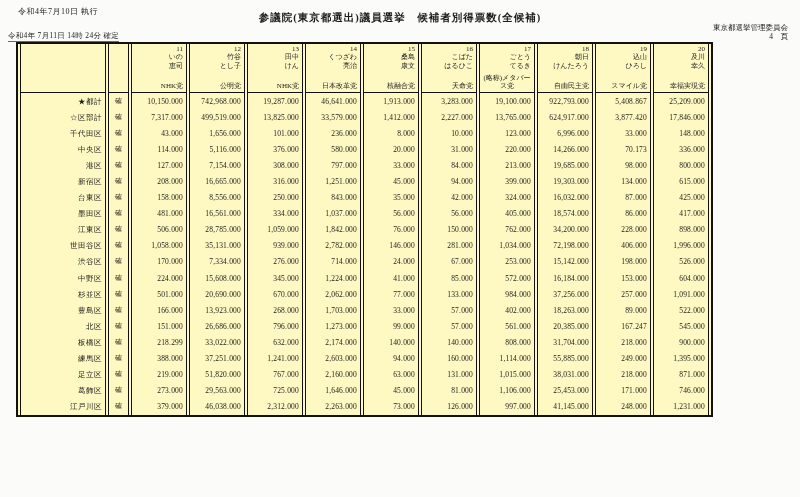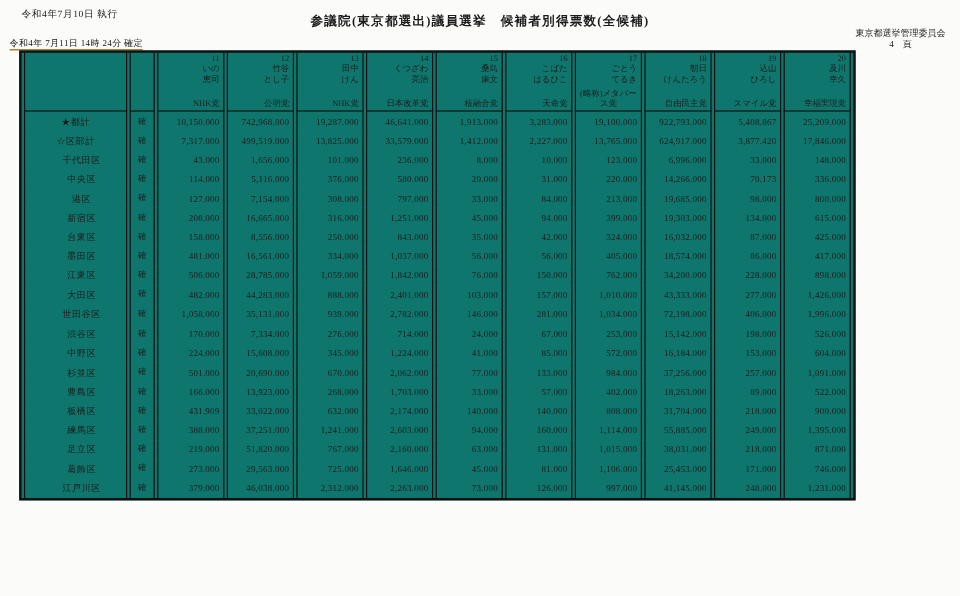--- a/index.html
+++ b/index.html
@@ -3,41 +3,41 @@
 <meta charset="utf-8">
 <style>
   html,body{margin:0;padding:0;}
   body{
     width:800px;height:497px;position:relative;overflow:hidden;
     background:#fbfbfa;color:#1b1b1b;
     font-family:"Liberation Serif","DejaVu Serif",serif;
   }
   .hdr-exec{position:absolute;left:18px;top:6px;font-size:8px;letter-spacing:.5px;}
   .hdr-title{position:absolute;left:0;top:11px;width:100%;text-align:center;font-size:10.5px;letter-spacing:1px;font-weight:600;}
-  .hdr-right{position:absolute;right:12px;top:24px;font-size:7.5px;text-align:center;line-height:8.5px;}
+  .hdr-right{position:absolute;right:12px;top:24px;font-size:7.5px;text-align:right;line-height:8.5px;}
   .hdr-fixed{position:absolute;left:8px;top:31px;font-size:7.5px;border-bottom:1px solid #a16207;padding-bottom:0px;letter-spacing:.3px;}
   table.results{
     position:absolute;left:16px;top:42px;
     border:2px solid #111;border-collapse:separate;border-spacing:2px 0;
-    background:#0f766e;
+    background:#fef9c3;
   }
   .results th,.results td{
     border-left:1px solid #111;border-right:1px solid #111;
     padding:0 3px;font-weight:normal;
   }
   .results thead th{border-bottom:1.5px solid #111;height:48px;vertical-align:top;}
   th.cand{width:48px;}
   th.lblh{width:78px;}
   th.chkh{width:13px;}
   .cand-inner{display:flex;flex-direction:column;align-items:flex-end;height:48px;padding-top:1px;box-sizing:border-box;}
   .cno{font-size:7px;line-height:8px;}
   .cname{font-size:7px;line-height:8.5px;text-align:right;}
   .cparty{font-size:7px;line-height:8px;text-align:center;margin-top:auto;padding-bottom:2px;}
   .results td{height:16.1px;font-size:7.5px;line-height:9px;vertical-align:middle;}
-  td.lbl{text-align:center;font-size:7.5px;letter-spacing:.5px;}
+  td.lbl{text-align:right;font-size:7.5px;letter-spacing:.5px;}
   td.lbl.indent{padding-left:13px;}
   td.chk{text-align:center;font-size:7px;padding:0 1px;}
   td.val{text-align:right;letter-spacing:.2px;}
 </style>
 </head>
 <body>
 
 <div class="hdr-exec">令和4年7月10日 執行</div>
 <div class="hdr-title">参議院(東京都選出)議員選挙　候補者別得票数(全候補)</div>
 <div class="hdr-right">
@@ -244,34 +244,20 @@
         <td class="val">1,059.000</td>
         <td class="val">1,842.000</td>
         <td class="val">76.000</td>
         <td class="val">150.000</td>
         <td class="val">762.000</td>
         <td class="val">34,200.000</td>
         <td class="val">228.000</td>
         <td class="val">898.000</td>
       </tr>
       <tr>
-        <td class="lbl indent">大田区</td>
-        <td class="chk">確</td>
-        <td class="val">482.000</td>
-        <td class="val">44,283.000</td>
-        <td class="val">888.000</td>
-        <td class="val">2,401.000</td>
-        <td class="val">103.000</td>
-        <td class="val">157.000</td>
-        <td class="val">1,010.000</td>
-        <td class="val">43,333.000</td>
-        <td class="val">277.000</td>
-        <td class="val">1,426.000</td>
-      </tr>
-      <tr>
         <td class="lbl indent">世田谷区</td>
         <td class="chk">確</td>
         <td class="val">1,058.000</td>
         <td class="val">35,131.000</td>
         <td class="val">939.000</td>
         <td class="val">2,782.000</td>
         <td class="val">146.000</td>
         <td class="val">281.000</td>
         <td class="val">1,034.000</td>
         <td class="val">72,198.000</td>
@@ -328,23 +314,37 @@
         <td class="val">268.000</td>
         <td class="val">1,703.000</td>
         <td class="val">33.000</td>
         <td class="val">57.000</td>
         <td class="val">402.000</td>
         <td class="val">18,263.000</td>
         <td class="val">89.000</td>
         <td class="val">522.000</td>
       </tr>
       <tr>
+        <td class="lbl indent">北区</td>
+        <td class="chk">確</td>
+        <td class="val">151.000</td>
+        <td class="val">26,686.000</td>
+        <td class="val">796.000</td>
+        <td class="val">1,273.000</td>
+        <td class="val">99.000</td>
+        <td class="val">57.000</td>
+        <td class="val">561.000</td>
+        <td class="val">20,385.000</td>
+        <td class="val">167.247</td>
+        <td class="val">545.000</td>
+      </tr>
+      <tr>
         <td class="lbl indent">板橋区</td>
         <td class="chk">確</td>
-        <td class="val">431.909</td>
+        <td class="val">218.299</td>
         <td class="val">33,022.000</td>
         <td class="val">632.000</td>
         <td class="val">2,174.000</td>
         <td class="val">140.000</td>
         <td class="val">140.000</td>
         <td class="val">808.000</td>
         <td class="val">31,704.000</td>
         <td class="val">218.000</td>
         <td class="val">900.000</td>
       </tr>

